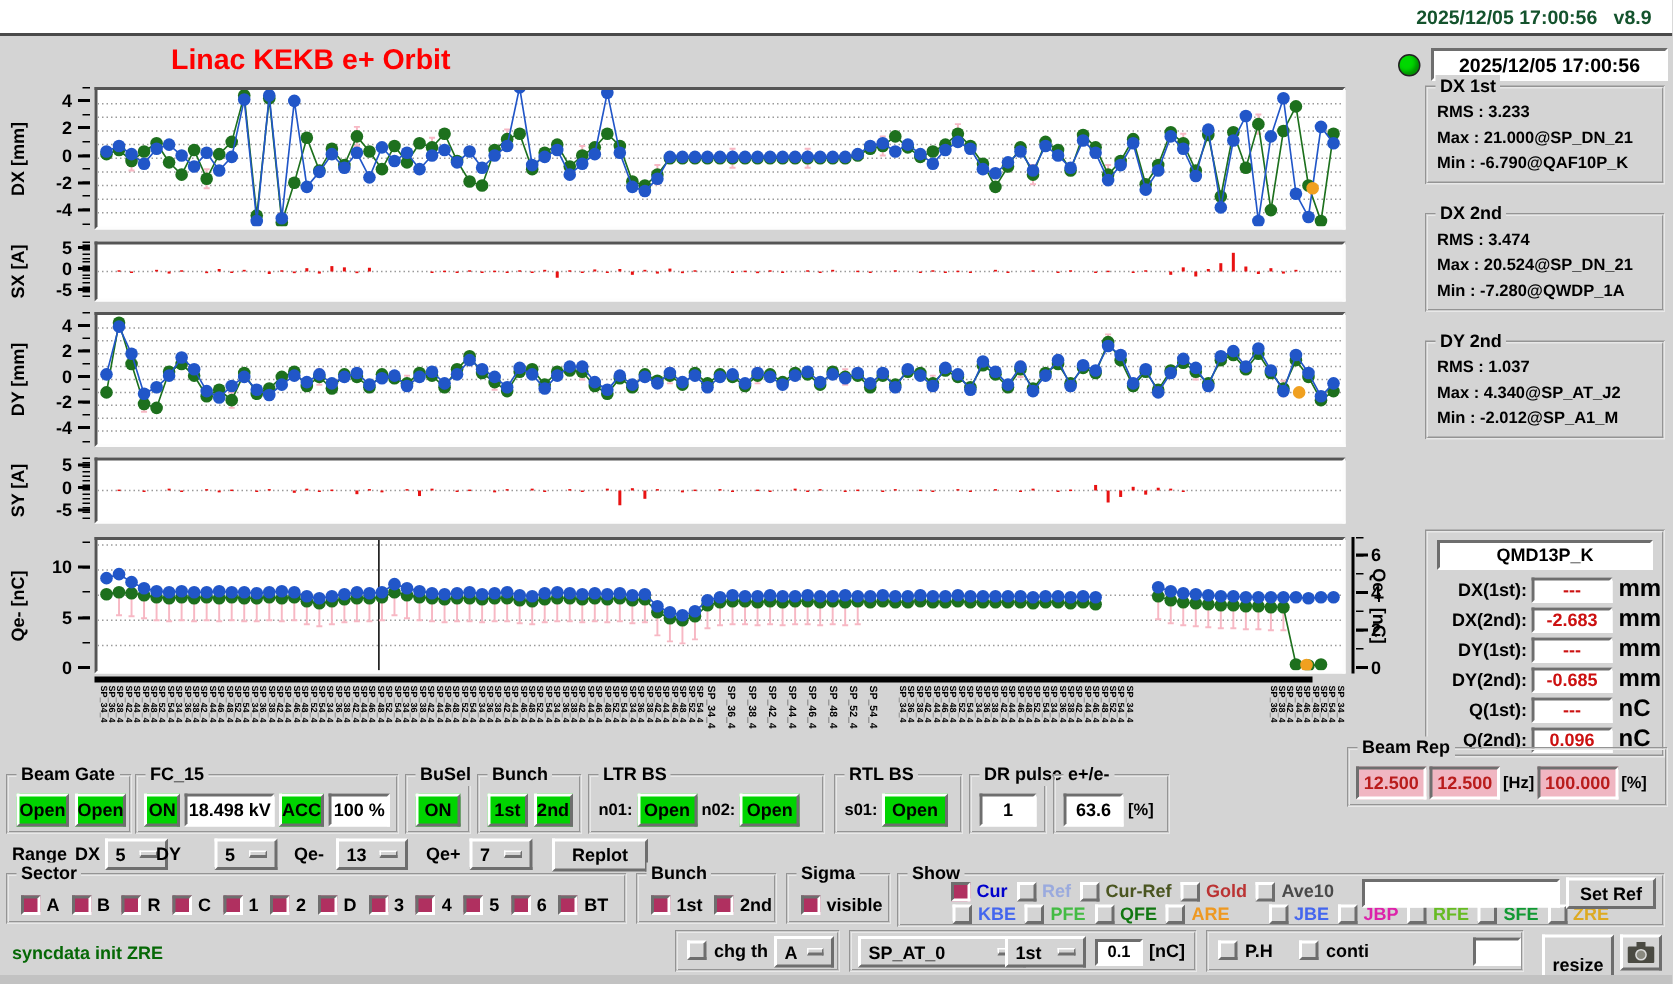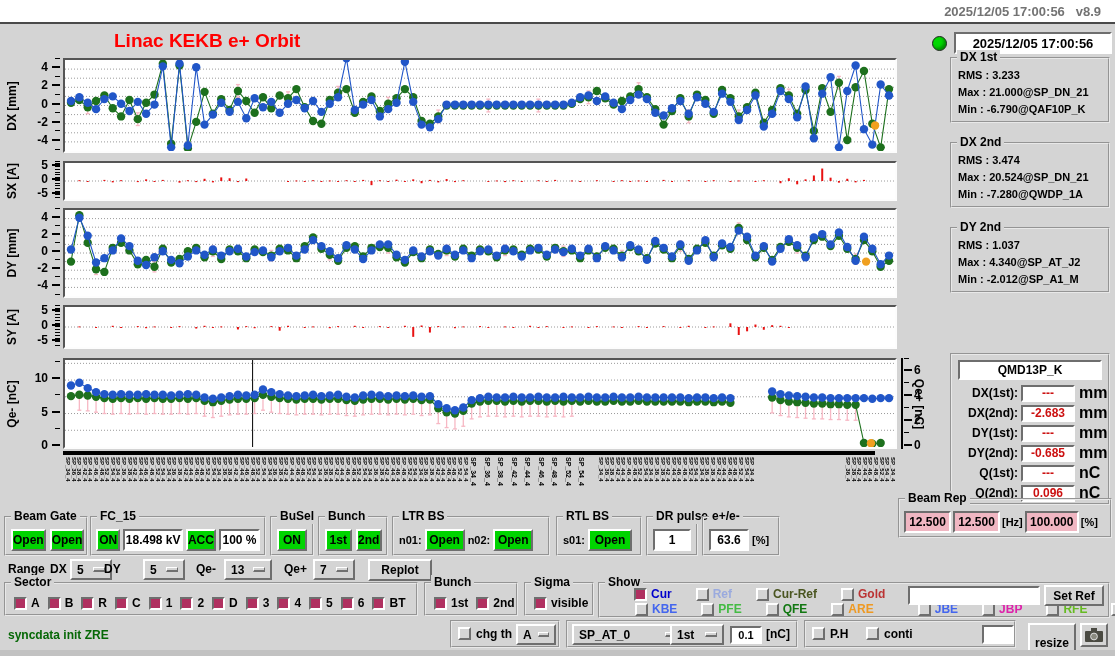--- a/index.html
+++ b/index.html
@@ -1,25 +1,25 @@
 <!DOCTYPE html>
 <html><head>
 <meta charset="utf-8">
 <style>
   *{box-sizing:border-box;margin:0;padding:0}
   html,body{width:1115px;height:656px;overflow:hidden}
   body{font-family:"Liberation Sans",sans-serif;background:#d4d4d4}
   #win{position:relative;width:1115px;height:656px;background:#d4d4d4;overflow:hidden}
   .abs{position:absolute}
   #topbar{position:absolute;left:0;top:0;width:1115px;height:24px;background:#fff;border-bottom:2px solid #4a4a4a}
-  #topbar .t{position:absolute;right:14px;top:4px;font-weight:bold;font-size:13px;color:#737373;white-space:nowrap}
+  #topbar .t{position:absolute;right:14px;top:4px;font-weight:bold;font-size:13px;color:#14532d;white-space:nowrap}
   #pagetitle{position:absolute;left:114px;top:30px;font-size:19px;font-weight:bold;color:#f00}
   .led{position:absolute;left:932px;top:36px;width:15px;height:15px;border-radius:50%;background:#00d800;border:1px solid #222;box-shadow:inset -2px -2px 3px rgba(0,0,0,.35)}
   .field{display:flex;align-items:center;justify-content:center;background:#fff;border-top:2px solid #6e6e6e;border-left:2px solid #6e6e6e;border-bottom:2px solid #fff;border-right:2px solid #fff;font-weight:bold;font-size:12px;white-space:nowrap}
-  .field.pink{background:#f0b6c2;color:#000000}
+  .field.pink{background:#f0b6c2;color:#b91c1c}
   .btn{display:flex;align-items:center;justify-content:center;font-weight:bold;font-size:12px;color:#000;background:#d4d4d4;border-top:2px solid #fff;border-left:2px solid #fff;border-bottom:2px solid #6e6e6e;border-right:2px solid #6e6e6e;white-space:nowrap}
   .btn.green{background:#00d400}
   .dd{position:absolute;height:21px;display:flex;align-items:center;justify-content:space-between;padding:0 5px;font-weight:bold;font-size:12px;background:#d4d4d4;border-top:2px solid #fff;border-left:2px solid #fff;border-bottom:2px solid #6e6e6e;border-right:2px solid #6e6e6e;white-space:nowrap}
   .dash{width:12px;height:5px;margin-left:6px;background:#d4d4d4;border-top:1px solid #fff;border-left:1px solid #fff;border-bottom:2px solid #707070;border-right:1px solid #707070}
   .grp{position:absolute;border:2px groove #e8e8e8}
   .glabel{position:absolute;top:-9px;left:5px;background:#d4d4d4;padding:0 3px;font-weight:bold;font-size:12px;line-height:15px;white-space:nowrap}
   .grow{display:flex;align-items:center;gap:4px;margin:11px 4px 0 5px}
   .grow .lab{font-weight:bold;font-size:11px;white-space:nowrap}
   .plot{position:absolute;background:#fff;border-top:2px solid #555;border-left:2px solid #555;border-bottom:2px solid #fdfdfd;border-right:2px solid #fdfdfd;overflow:hidden}
   .yaxis{position:absolute}
@@ -40,21 +40,21 @@
   #monitor-title{margin:5px auto 3px auto;width:144px;height:20px}
   .mrow{display:flex;align-items:center;height:20px;padding-left:2px}
   .mkey{width:64px;text-align:right;font-weight:bold;font-size:12px}
   .mfield{width:54px;height:17px;margin-left:3px;display:flex;align-items:center;justify-content:center;background:#fff;border-top:2px solid #6e6e6e;border-left:2px solid #6e6e6e;border-bottom:2px solid #fff;border-right:2px solid #fff;color:#cc1111;font-weight:bold;font-size:12px}
   .munit{margin-left:4px;font-weight:bold;font-size:16px}
   .cbitem{display:inline-flex;align-items:center;white-space:nowrap}
   .cb{display:inline-block;width:13px;height:13px;flex:none}
   .cb.on{background:#b03060;border:2px solid;border-color:#6e6e6e #fff #fff #6e6e6e}
   .cb.off{background:#d4d4d4;border:2px solid;border-color:#fff #6e6e6e #6e6e6e #fff}
   .cbl{margin-left:4px;font-weight:bold;font-size:12px}
-  .cbrow{position:absolute;display:flex;gap:24px;align-items:center}
+  .cbrow{position:absolute;display:flex;gap:6px;align-items:center}
   #sector-items,#bunch2-items,#sigma-items{position:static;display:flex;gap:8px;align-items:center;margin:12px 0 0 8px}
   #show-row2 .cbitem:nth-child(5){margin-left:20px}
   .rlab{position:absolute;font-weight:bold;font-size:12px;white-space:nowrap}
   #statusmsg{position:absolute;left:8px;top:628px;font-weight:bold;font-size:12px;color:#066806}
   .sect{position:absolute;top:620px;height:28px;border:2px groove #e8e8e8}
   #botstrip{position:absolute;left:0;top:650px;width:1115px;height:6px;background:#c2c2c2}
 </style>
 </head>
 <body>
 

